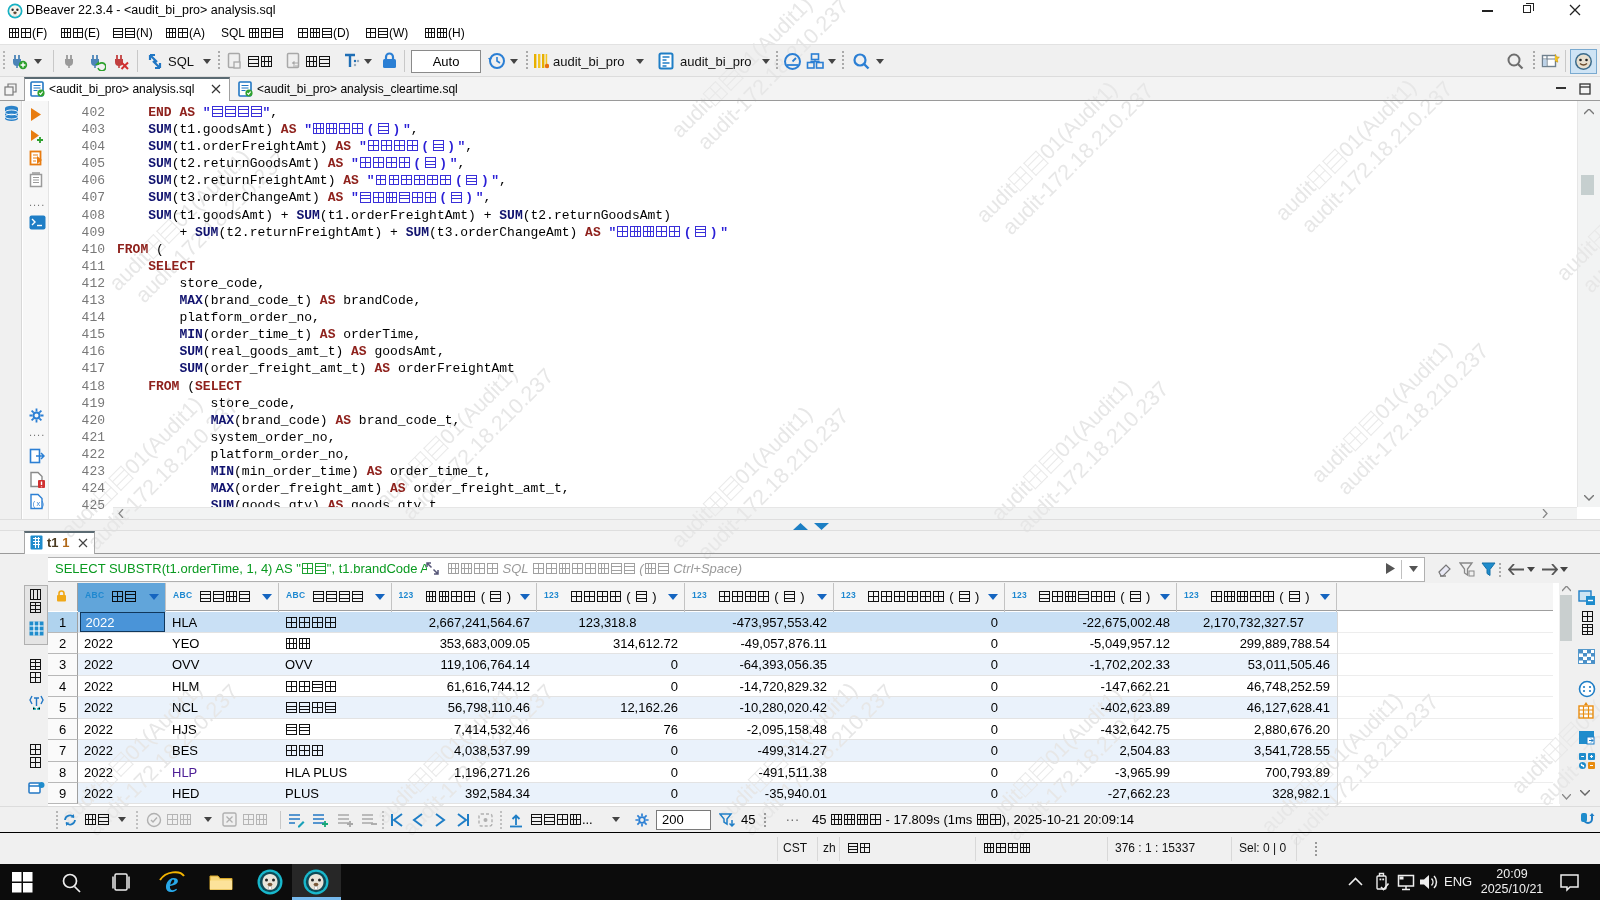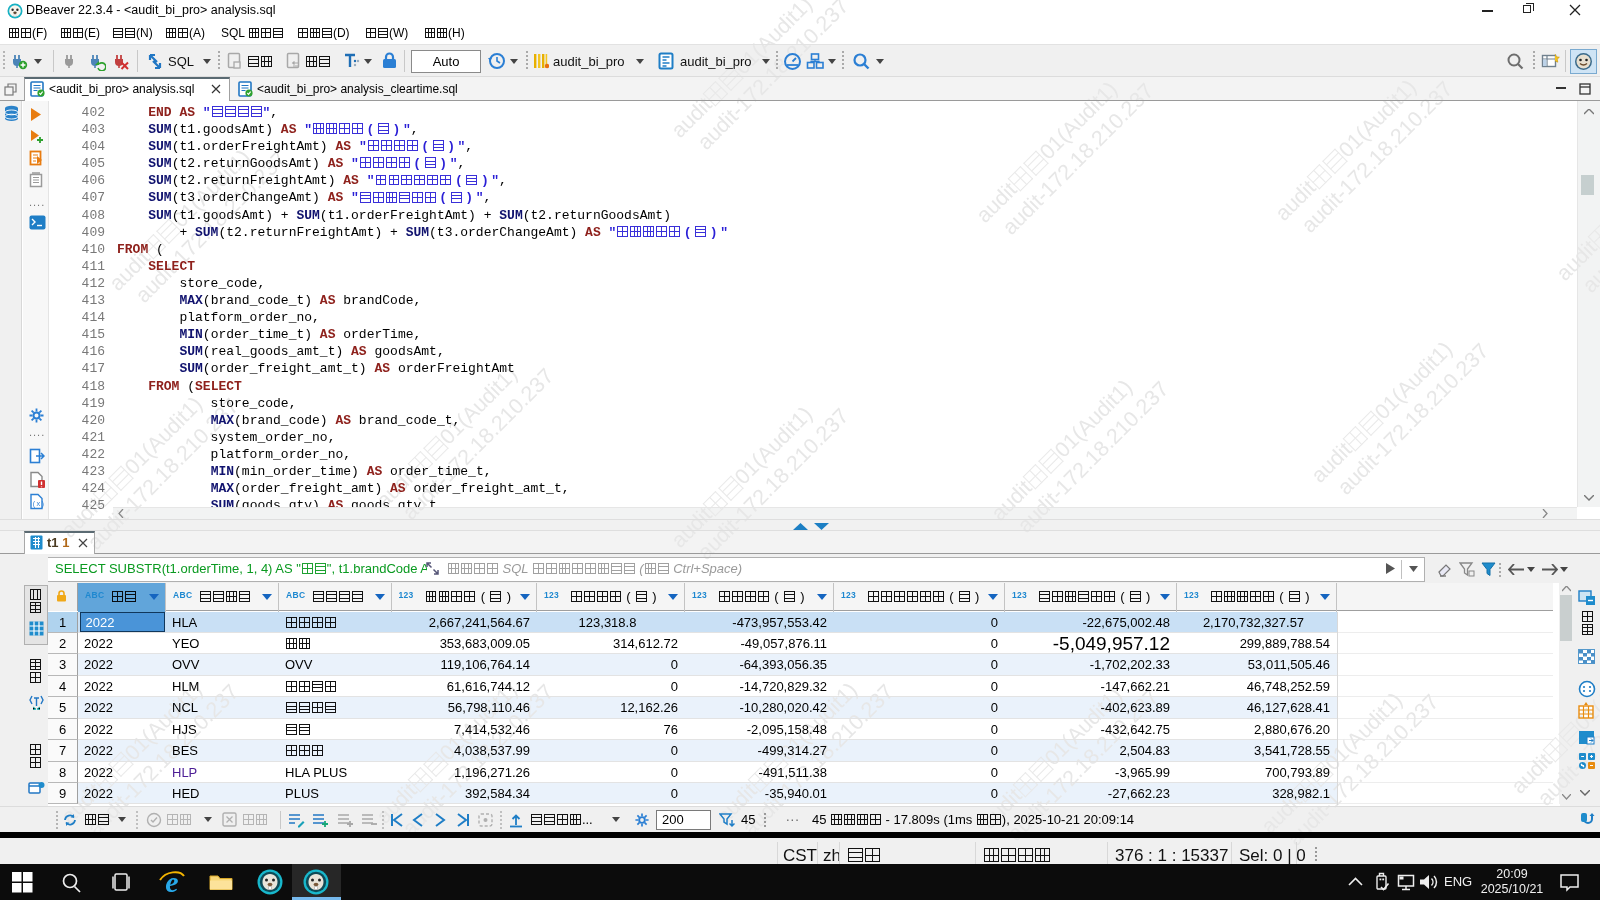--- a/index.html
+++ b/index.html
@@ -461,21 +461,21 @@
 <div class="abs" style="left:48px;top:102.0px;width:30px;height:21.4px;background:#fafafa;border-right:1px solid #9f9f9f;border-bottom:1px solid #b8b8b8;font-size:13px;text-align:center;line-height:21.4px">2</div>
 <div class="abs" style="left:78px;top:102.0px;width:1259.0px;height:21.4px;background:#fff;border-bottom:1px solid #e3e3e3"></div>
 <div class="abs" style="left:1337px;top:102.0px;width:216px;height:21.4px;border-bottom:1px solid #ededed;background:#fff"></div>
 <div class="abs" style="left:78.0px;top:102.0px;width:87.0px;height:21.4px;font-size:13px;color:#000;text-align:left;padding-left:6px;line-height:21.4px;white-space:nowrap;overflow:hidden">2022</div>
 <div class="abs" style="left:166.0px;top:102.0px;width:112.0px;height:21.4px;font-size:13px;color:#000;text-align:left;padding-left:6px;line-height:21.4px;white-space:nowrap;overflow:hidden">YEO</div>
 <div class="abs" style="left:279.0px;top:102.0px;width:111.5px;height:21.4px;font-size:13px;color:#000;text-align:left;padding-left:6px;line-height:21.4px;white-space:nowrap;overflow:hidden"><i class="cj cj3"></i><i class="cj cj3"></i></div>
 <div class="abs" style="left:391.5px;top:102.0px;width:144.5px;height:21.4px;font-size:13px;color:#000;text-align:right;padding-right:6px;line-height:21.4px;white-space:nowrap;overflow:hidden">353,683,009.05</div>
 <div class="abs" style="left:537.0px;top:102.0px;width:147.0px;height:21.4px;font-size:13px;color:#000;text-align:right;padding-right:6px;line-height:21.4px;white-space:nowrap;overflow:hidden">314,612.72</div>
 <div class="abs" style="left:685.0px;top:102.0px;width:148.0px;height:21.4px;font-size:13px;color:#000;text-align:right;padding-right:6px;line-height:21.4px;white-space:nowrap;overflow:hidden">-49,057,876.11</div>
 <div class="abs" style="left:834.0px;top:102.0px;width:170.0px;height:21.4px;font-size:13px;color:#000;text-align:right;padding-right:6px;line-height:21.4px;white-space:nowrap;overflow:hidden">0</div>
-<div class="abs" style="left:1005.0px;top:102.0px;width:171.0px;height:36px;font-size:19px;color:#000;text-align:right;padding-right:6px;line-height:21.4px;white-space:nowrap;overflow:hidden">-5,049,957.12</div>
+<div class="abs" style="left:1005.0px;top:102.0px;width:171.0px;height:36px;font-size:13px;color:#000;text-align:right;padding-right:6px;line-height:21.4px;white-space:nowrap;overflow:hidden">-5,049,957.12</div>
 <div class="abs" style="left:1177.0px;top:102.0px;width:159.0px;height:21.4px;font-size:13px;color:#000;text-align:right;padding-right:6px;line-height:21.4px;white-space:nowrap;overflow:hidden">299,889,788.54</div>
 <div class="abs" style="left:48px;top:123.4px;width:30px;height:21.4px;background:#fafafa;border-right:1px solid #9f9f9f;border-bottom:1px solid #b8b8b8;font-size:13px;text-align:center;line-height:21.4px">3</div>
 <div class="abs" style="left:78px;top:123.4px;width:1259.0px;height:21.4px;background:#eaf2fb;border-bottom:1px solid #e3e3e3"></div>
 <div class="abs" style="left:1337px;top:123.4px;width:216px;height:21.4px;border-bottom:1px solid #ededed;background:#fff"></div>
 <div class="abs" style="left:78.0px;top:123.4px;width:87.0px;height:21.4px;font-size:13px;color:#000;text-align:left;padding-left:6px;line-height:21.4px;white-space:nowrap;overflow:hidden">2022</div>
 <div class="abs" style="left:166.0px;top:123.4px;width:112.0px;height:21.4px;font-size:13px;color:#000;text-align:left;padding-left:6px;line-height:21.4px;white-space:nowrap;overflow:hidden">OVV</div>
 <div class="abs" style="left:279.0px;top:123.4px;width:111.5px;height:21.4px;font-size:13px;color:#000;text-align:left;padding-left:6px;line-height:21.4px;white-space:nowrap;overflow:hidden">OVV</div>
 <div class="abs" style="left:391.5px;top:123.4px;width:144.5px;height:21.4px;font-size:13px;color:#000;text-align:right;padding-right:6px;line-height:21.4px;white-space:nowrap;overflow:hidden">119,106,764.14</div>
 <div class="abs" style="left:537.0px;top:123.4px;width:147.0px;height:21.4px;font-size:13px;color:#000;text-align:right;padding-right:6px;line-height:21.4px;white-space:nowrap;overflow:hidden">0</div>
 <div class="abs" style="left:685.0px;top:123.4px;width:148.0px;height:21.4px;font-size:13px;color:#000;text-align:right;padding-right:6px;line-height:21.4px;white-space:nowrap;overflow:hidden">-64,393,056.35</div>
@@ -690,21 +690,21 @@
 <div class="abs" style="left:764px;top:6px;width:2px;height:14px;background:repeating-linear-gradient(#999 0 2px,transparent 2px 4px)"></div>
 <div class="abs" style="left:786px;top:2px;font-size:13px;color:#666;letter-spacing:1px">...</div>
 <div class="abs" style="left:812px;top:5px;font-size:13px;color:#000">45 <i class="cj cj3"></i><i class="cj cj3"></i><i class="cj cj3"></i><i class="cj cj"></i> - 17.809s (1ms <i class="cj cj3"></i><i class="cj cj"></i>), 2025-10-21 20:09:14</div>
 <svg class="abs" style="left:1578px;top:4px" width="18" height="18">
         <path d="M6 2 v6 a4 4 0 0 0 8 0 l0 -3" stroke="#1f7ec6" stroke-width="2" fill="none"></path>
         <rect x="3" y="2" width="6" height="9" rx="2" fill="#1f8ccc"></rect>
         <path d="M14 2 l-2.5 3 h5 Z" fill="#1f7ec6"></path>
       </svg>
 </div>
 </div>
-<div class="abs" style="left:0;top:832px;width:1600px;height:32px;background:#f0f0f0;border-top:6px solid #000000;font-size:17px;color:#111">
+<div class="abs" style="left:0;top:832px;width:1600px;height:32px;background:#f0f0f0;border-top:1px solid #000000;font-size:12px;color:#111">
 <div class="abs" style="left:777px;top:4px;width:1px;height:24px;background:#d8d8d8"></div>
 <div class="abs" style="left:783px;top:8px">CST</div>
 <div class="abs" style="left:817px;top:4px;width:1px;height:24px;background:#d8d8d8"></div>
 <div class="abs" style="left:823px;top:8px">zh</div>
 <div class="abs" style="left:839px;top:4px;width:1px;height:24px;background:#d8d8d8"></div>
 <div class="abs" style="left:847px;top:8px"><i class="cj cj2"></i><i class="cj cj"></i></div>
 <div class="abs" style="left:975px;top:4px;width:1px;height:24px;background:#d8d8d8"></div>
 <div class="abs" style="left:983px;top:8px"><i class="cj cj3"></i><i class="cj cj"></i><i class="cj cj"></i><i class="cj cj3"></i></div>
 <div class="abs" style="left:1107px;top:4px;width:1px;height:24px;background:#d8d8d8"></div>
 <div class="abs" style="left:1115px;top:8px">376 : 1 : 15337</div>

